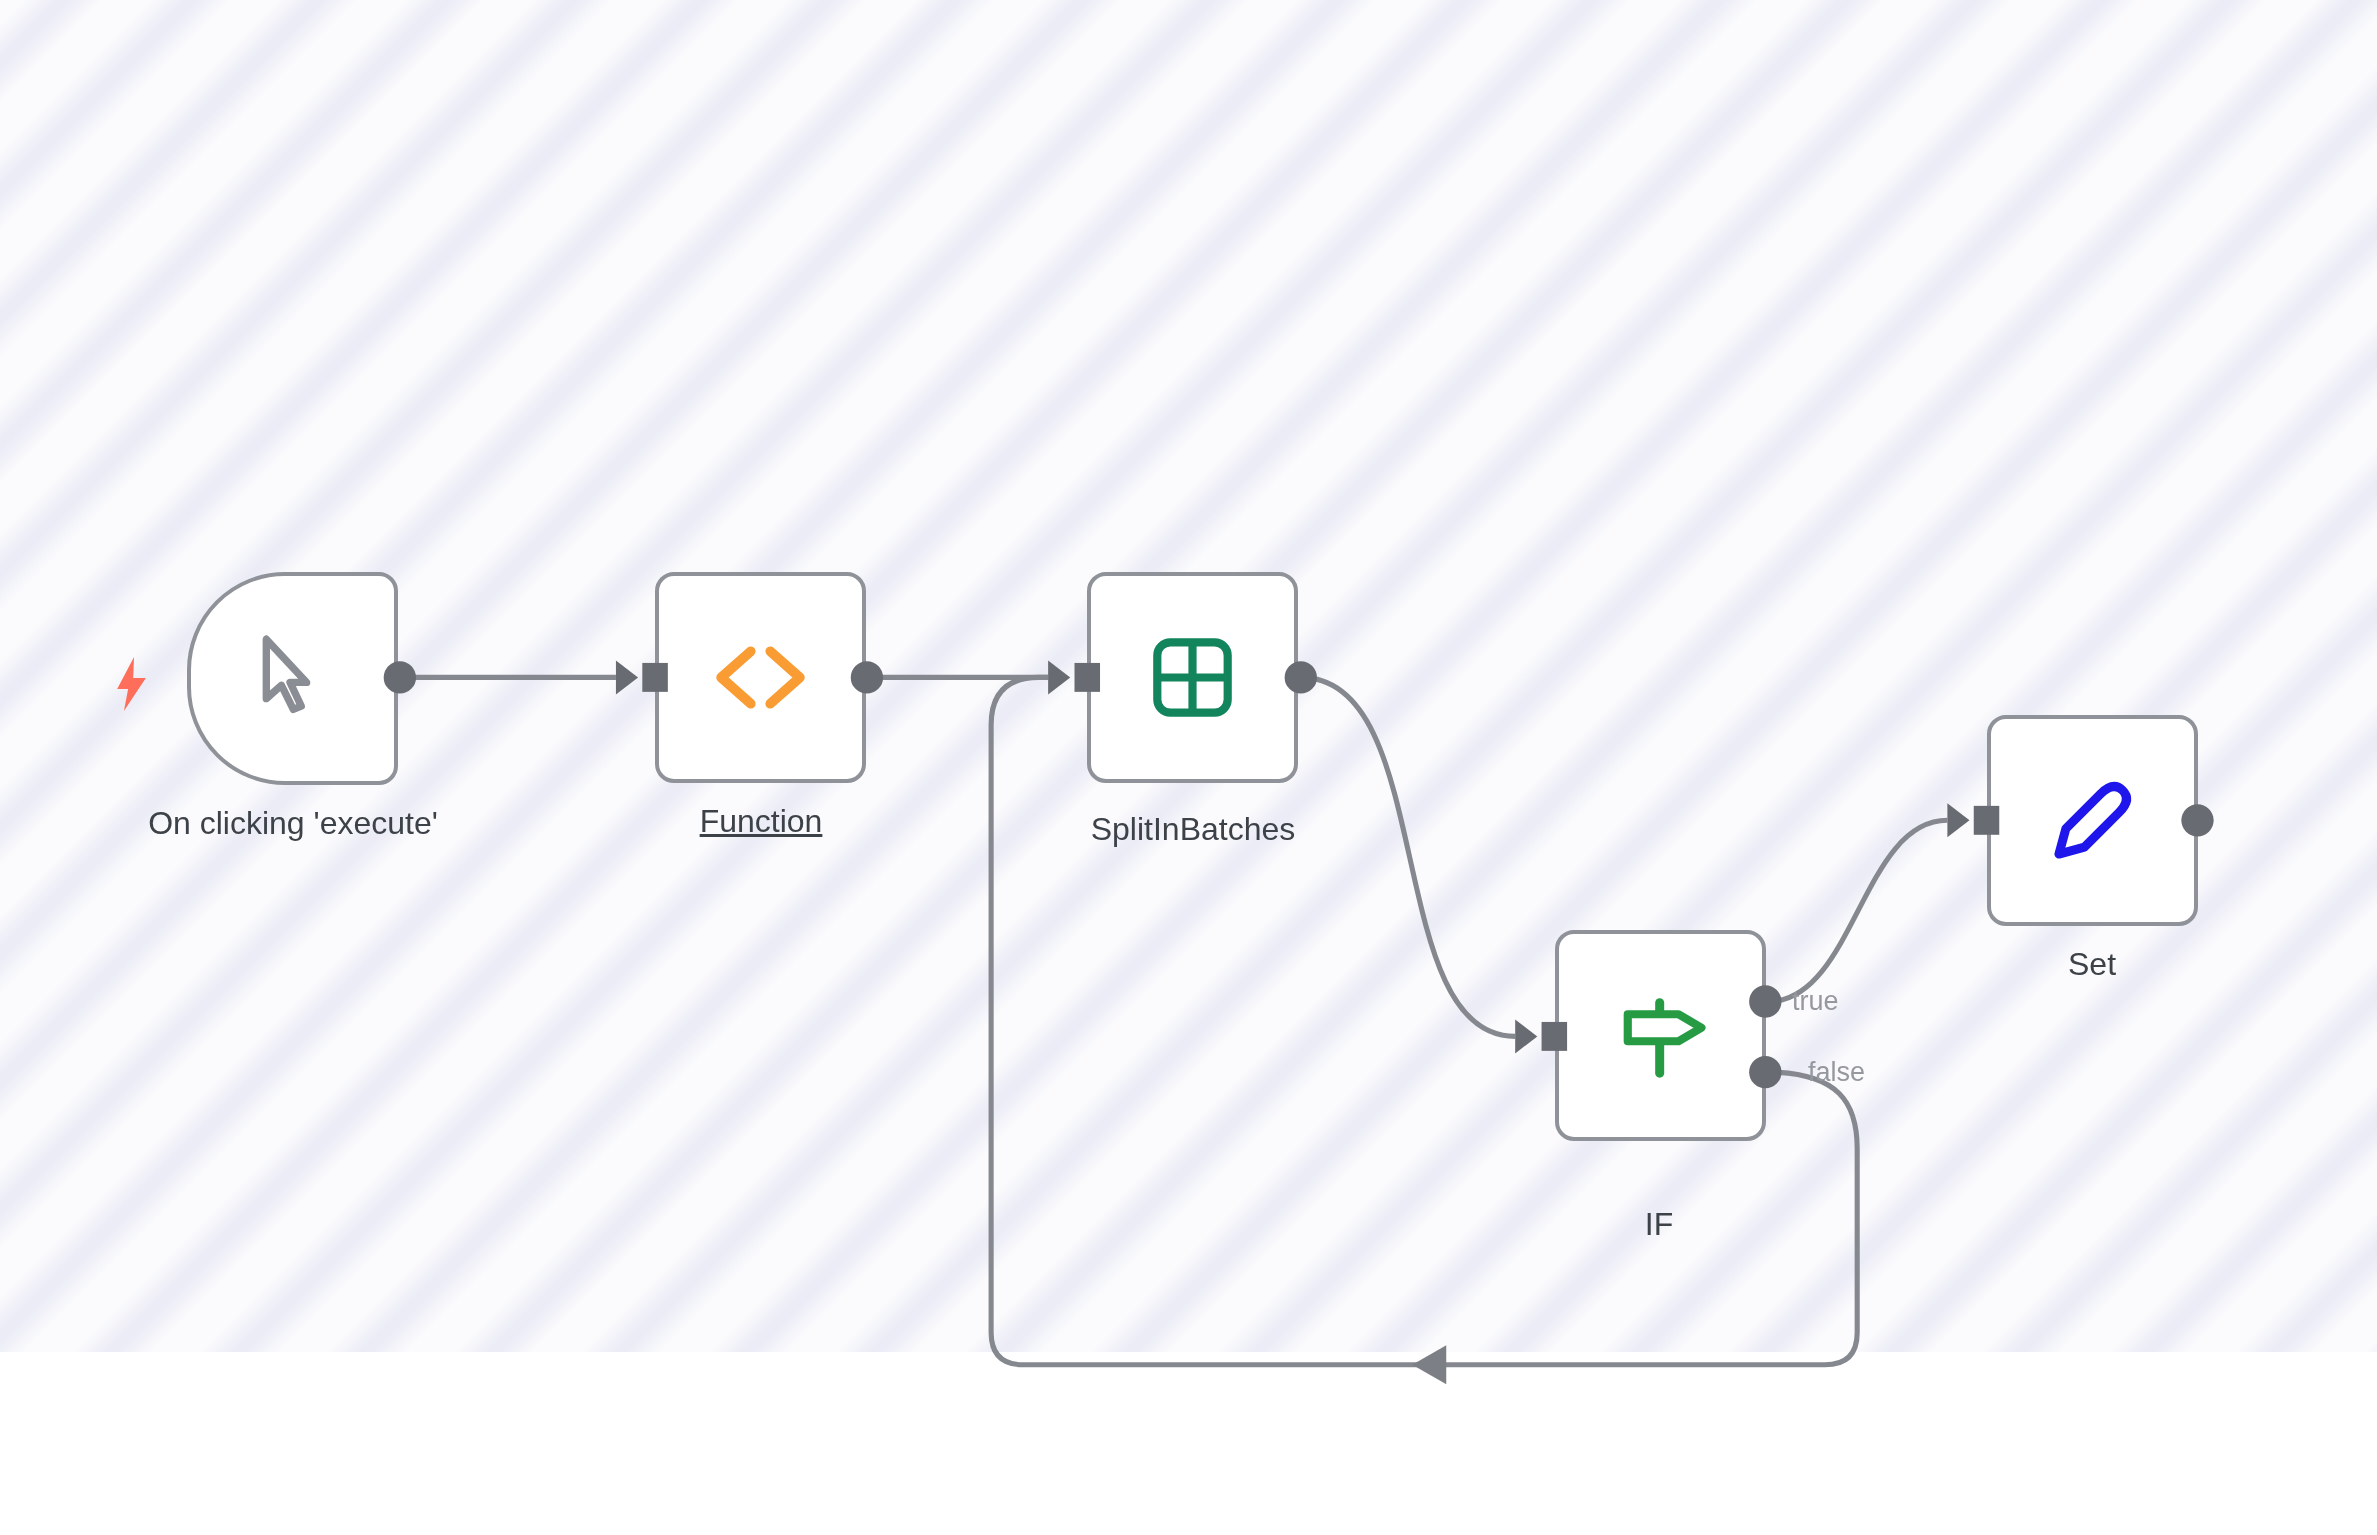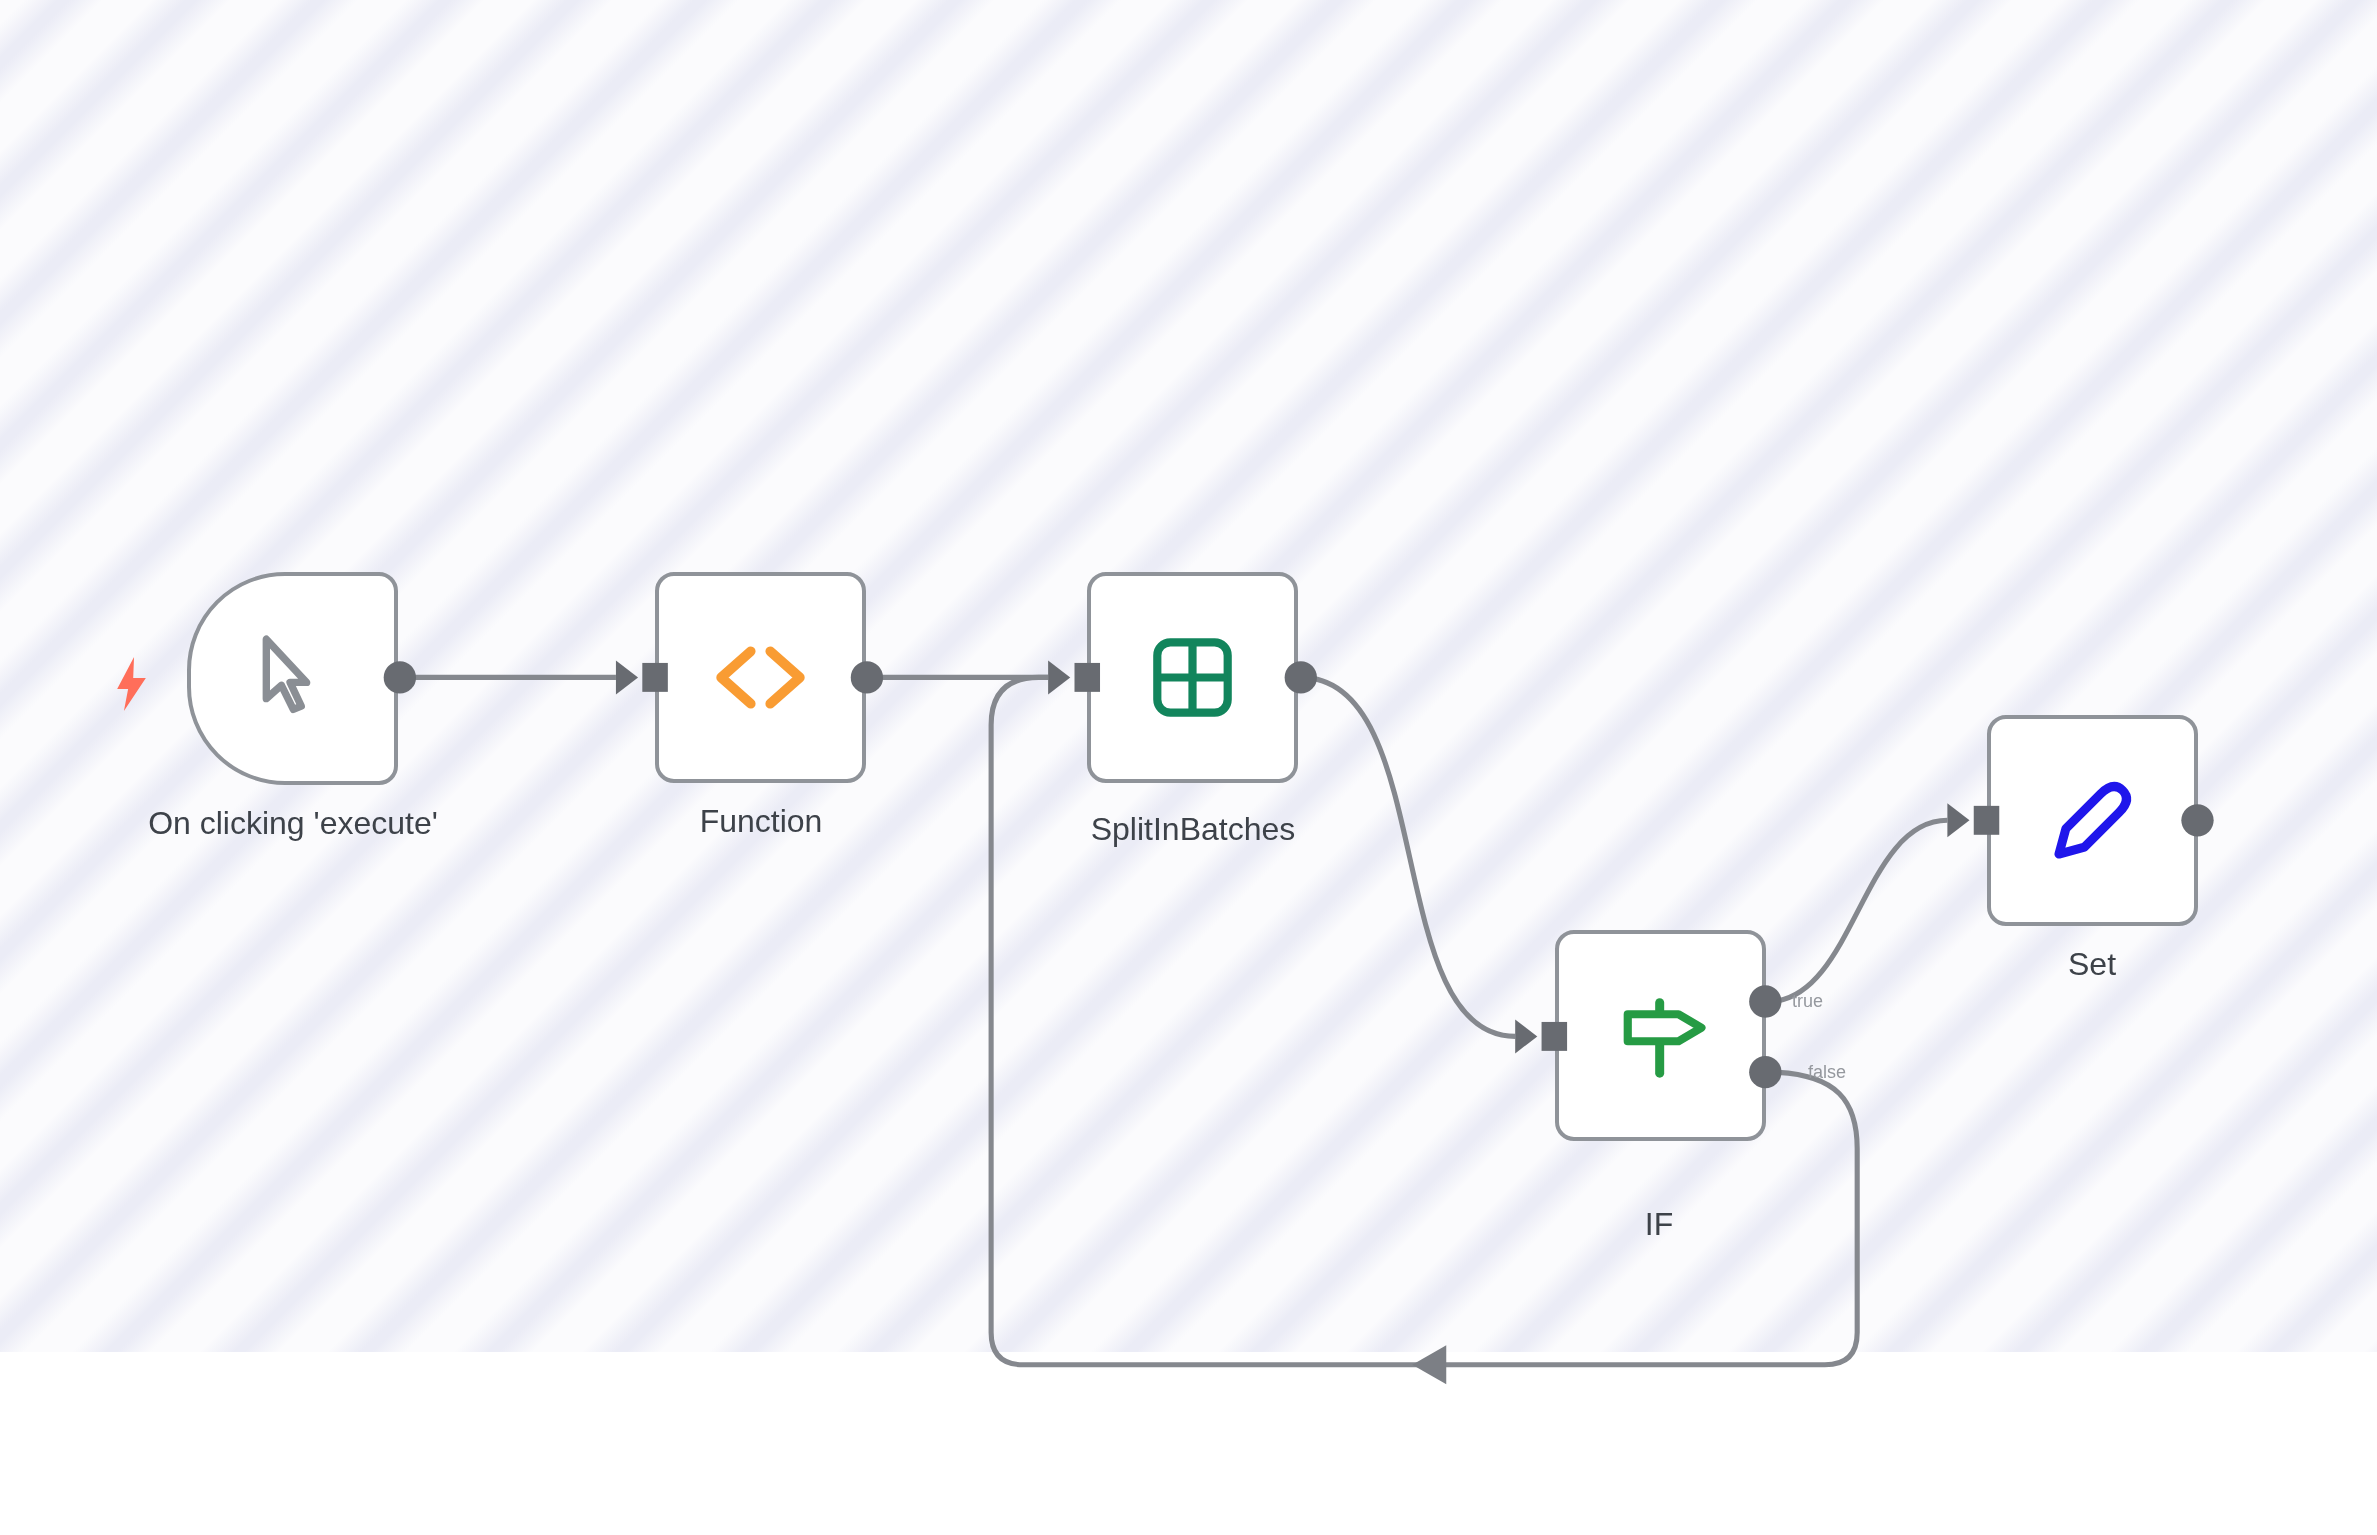--- a/index.html
+++ b/index.html
@@ -28,21 +28,21 @@
   }
   .node.trigger{border-radius:98px 19px 19px 98px;height:213px;}
   .node-label{
     position:absolute;z-index:2;
     transform:translateX(-50%);
     font-size:32px;line-height:36px;color:#3d4249;
     white-space:nowrap;
   }
   .port-label{
     position:absolute;z-index:4;
-    font-size:18px;line-height:27px;color:#95989e;
+    font-size:27px;line-height:27px;color:#95989e;
     white-space:nowrap;
   }
   .bolt{position:absolute;z-index:2;}
 </style>
 </head>
 <body>
 
 <div class="canvas">
 
   <svg class="layer lines" width="2377" height="1536" viewBox="0 0 2794 1805">
@@ -125,21 +125,21 @@
         <rect x="1812" y="1201" width="30" height="34"></rect>
       </g>
       <g>
         <polygon points="2289,944 2289,984 2315,964"></polygon>
         <rect x="2320" y="947" width="30" height="34"></rect>
       </g>
     </g>
   </svg>
 
   <div class="node-label" style="left:293px;top:805px;">On clicking 'execute'</div>
-  <div class="node-label" style="left:761px;top:803px;">Function</div>
+  <div class="node-label" style="left:761px;top:803px;text-decoration:underline;">Function</div>
   <div class="node-label" style="left:1193px;top:803px;margin-top:8px;">SplitInBatches</div>
   <div class="node-label" style="left:1659px;top:1206px;">IF</div>
   <div class="node-label" style="left:2092px;top:946px;">Set</div>
 
   <div class="port-label" style="left:1792px;top:988px;">true</div>
   <div class="port-label" style="left:1792px;top:1059px;margin-left:16px;">false</div>
 
 </div>
 
 

